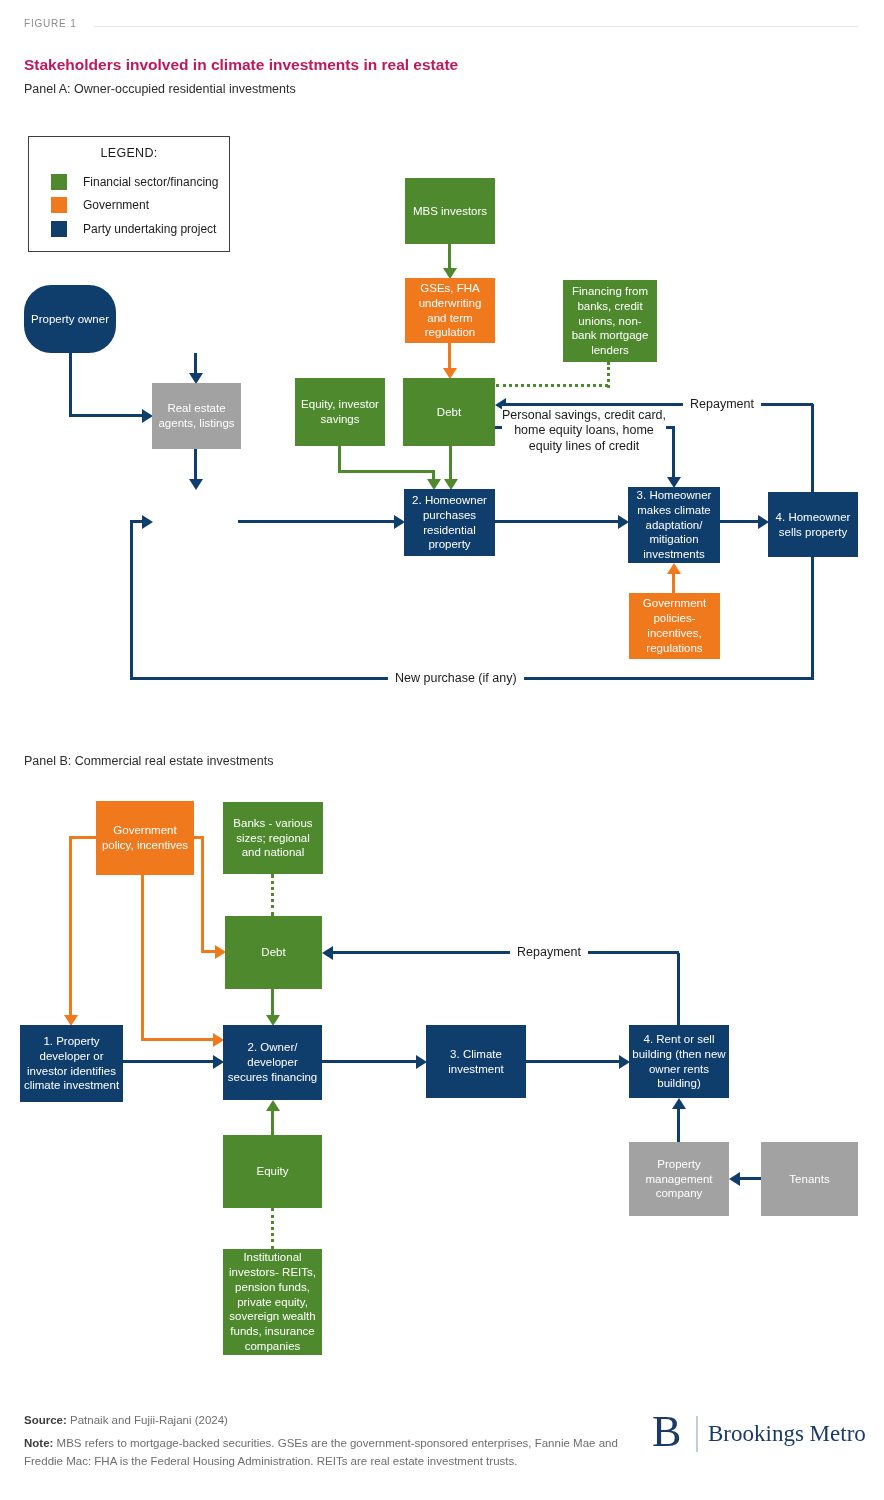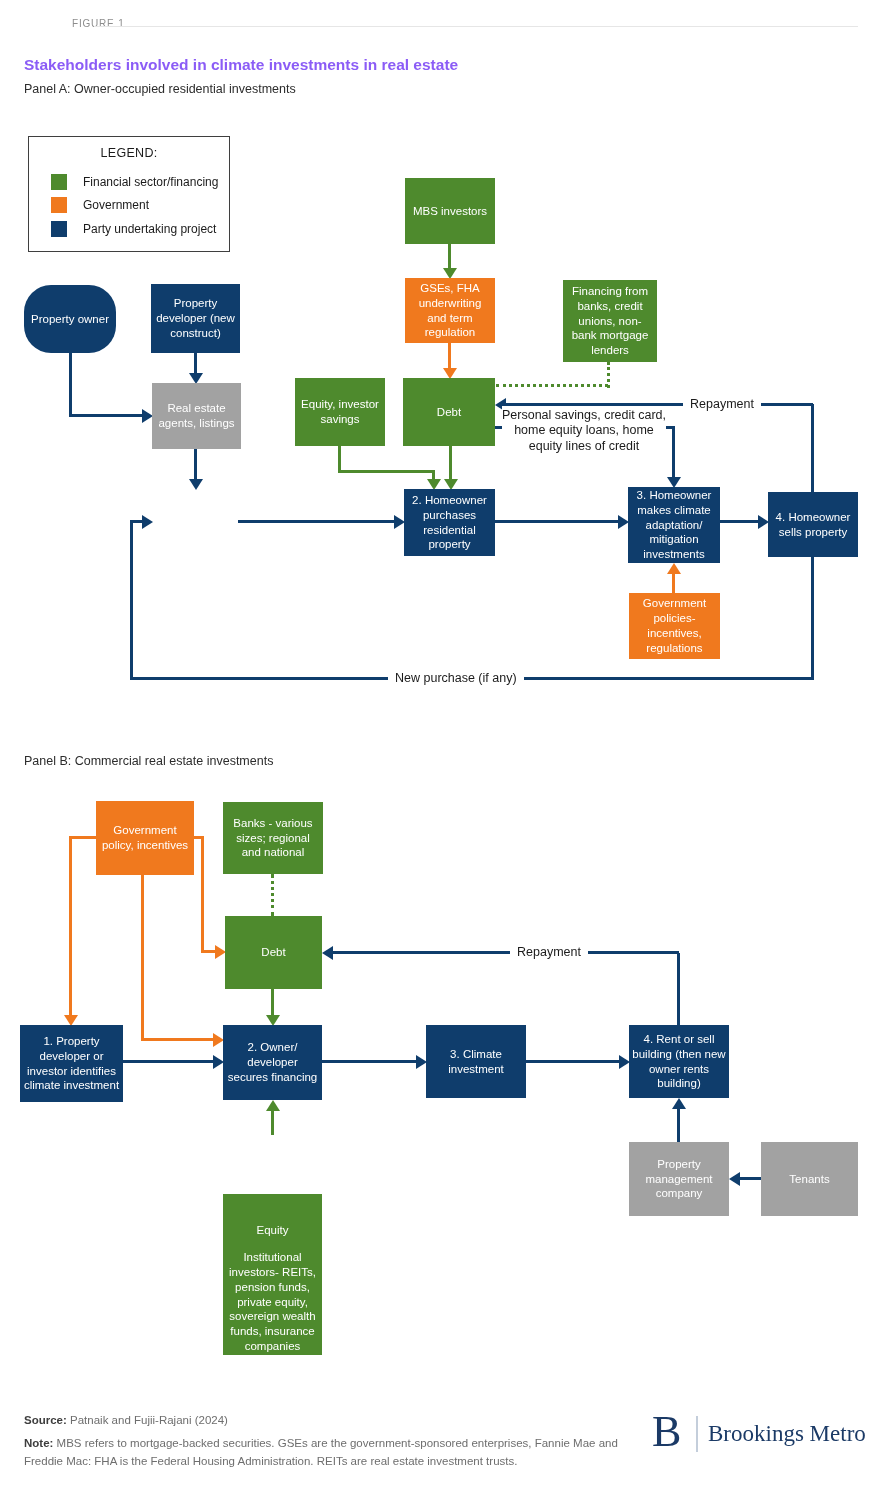--- a/index.html
+++ b/index.html
@@ -2,23 +2,23 @@
 <html style="--green: #4E8A2D; --orange: #F0791E; --navy: #0F3D6C; --gray: #A2A2A2; --logonavy: #1B3A66;"><head>
 <meta charset="utf-8">
 <style>
   :root{
     --green:#4E8A2D; --orange:#F0791E; --navy:#0F3D6C; --gray:#A2A2A2; --logonavy:#1B3A66;
   }
   html,body{margin:0;padding:0;background:#fff;}
   .page{position:relative;width:884px;height:1500px;background:#fff;overflow:hidden;
         font-family:"Liberation Sans",sans-serif;}
   .abs{position:absolute;box-sizing:border-box;}
-  .figlabel{font-size:10px;color:#8d8d8d;letter-spacing:.8px;font-weight:500;margin-left:48px;}
+  .figlabel{font-size:10px;color:#8d8d8d;letter-spacing:.8px;font-weight:500;}
   .rule{height:1px;background:#e6e6e6;}
-  .title{font-size:15.5px;font-weight:bold;color:#8b5cf6;}
+  .title{font-size:15.5px;font-weight:bold;color:#be185d;}
   .panel-label{font-size:12.5px;color:#2c2c2c;}
   .legend{border:1.5px solid #3f3f3f;background:#fff;}
   .legend-title{position:absolute;left:0;right:0;top:9px;text-align:center;font-size:12.5px;
                 color:#1b1b1b;letter-spacing:.3px;}
   .swatch{position:absolute;width:16px;height:16px;}
   .legend-item{position:absolute;font-size:12px;color:#1b1b1b;}
   .sw-green{background:var(--green);} .sw-orange{background:var(--orange);} .sw-navy{background:var(--navy);}
   .node{position:absolute;display:flex;align-items:center;justify-content:center;text-align:center;
         color:#fff;font-size:11.5px;line-height:1.3;padding:3px;box-sizing:border-box;}
   .bg-green{background:var(--green);} .bg-orange{background:var(--orange);}
@@ -113,21 +113,20 @@
   <div class="vline c-green" style="left:432px;top:470px;height:10px;"></div>
   <div class="tri d tc-green" style="left:427px;top:479px;"></div>
 
   <div class="dot-v" style="left:607px;top:362px;height:26px;"></div>
   <div class="dot-h" style="left:496px;top:384px;width:112px;"></div>
 
   <div class="vline c-orange" style="left:672px;top:573px;height:20px;"></div>
   <div class="tri u tc-orange" style="left:667px;top:563px;"></div>
 
   <div class="node bg-navy" style="left:24px;top:285px;width:92px;height:68px;border-radius:27px;">Property owner</div>
-  <div class="node bg-navy" style="left:151px;top:284px;width:89px;height:69px;">Property developer (new construct)</div>
   <div class="node bg-green" style="left:405px;top:178px;width:90px;height:66px;">MBS investors</div>
   <div class="node bg-gray" style="left:152px;top:383px;width:89px;height:66px;">Real estate agents, listings</div>
   <div class="node bg-orange" style="left:405px;top:278px;width:90px;height:65px;">GSEs, FHA underwriting and term regulation</div>
   <div class="node bg-green" style="left:563px;top:280px;width:94px;height:82px;">Financing from banks, credit unions, non-bank mortgage lenders</div>
   <div class="node bg-green" style="left:295px;top:378px;width:90px;height:68px;">Equity, investor savings</div>
   <div class="node bg-green" style="left:403px;top:378px;width:92px;height:68px;">Debt</div>
   <div class="node bg-navy" style="left:404px;top:489px;width:91px;height:67px;">2. Homeowner purchases residential property</div>
   <div class="node bg-navy" style="left:628px;top:487px;width:92px;height:76px;">3. Homeowner makes climate adaptation/ mitigation investments</div>
   <div class="node bg-navy" style="left:768px;top:492px;width:90px;height:65px;">4. Homeowner sells property</div>
   <div class="node bg-orange" style="left:629px;top:593px;width:91px;height:66px;text-align:center;">Government policies- incentives, regulations</div>
@@ -173,21 +172,21 @@
   <div class="hline c-navy" style="left:739px;top:1177px;width:22px;"></div>
   <div class="tri l tc-navy" style="left:729px;top:1172px;"></div>
 
   <div class="node bg-orange" style="left:96px;top:801px;width:98px;height:74px;">Government policy, incentives</div>
   <div class="node bg-green" style="left:223px;top:802px;width:100px;height:72px;">Banks - various sizes; regional and national</div>
   <div class="node bg-green" style="left:225px;top:916px;width:97px;height:73px;">Debt</div>
   <div class="node bg-navy" style="left:20px;top:1025px;width:103px;height:77px;">1. Property developer or investor identifies climate investment</div>
   <div class="node bg-navy" style="left:223px;top:1025px;width:99px;height:75px;">2. Owner/ developer secures financing</div>
   <div class="node bg-navy" style="left:426px;top:1025px;width:100px;height:73px;">3. Climate investment</div>
   <div class="node bg-navy" style="left:629px;top:1025px;width:100px;height:73px;">4. Rent or sell building (then new owner rents building)</div>
-  <div class="node bg-green" style="left:223px;top:1194px;width:99px;height:73px;">Equity</div>
+  <div class="node bg-green" style="left:223px;top:1135px;width:99px;height:73px;">Equity</div>
   <div class="node bg-green" style="left:223px;top:1249px;width:99px;height:106px;">Institutional investors- REITs, pension funds, private equity, sovereign wealth funds, insurance companies</div>
   <div class="node bg-gray" style="left:629px;top:1142px;width:100px;height:74px;">Property management company</div>
   <div class="node bg-gray" style="left:761px;top:1142px;width:97px;height:74px;">Tenants</div>
 
   <div class="abs src" style="left:24px;top:1414px;"><b>Source:</b> <span>Patnaik and Fujii-Rajani (2024)</span></div>
   <div class="abs note" style="left:24px;top:1435px;width:600px;"><b>Note:</b> <span>MBS refers to mortgage-backed securities. GSEs are the government-sponsored enterprises, Fannie Mae and Freddie Mac: FHA is the Federal Housing Administration. REITs are real estate investment trusts.</span></div>
 
   <div class="abs logo-b" style="left:652px;top:1410px;">B</div>
   <div class="logo-sep" style="left:696px;top:1416px;"></div>
   <div class="abs logo-word" style="left:708px;top:1421px;">Brookings Metro</div>

